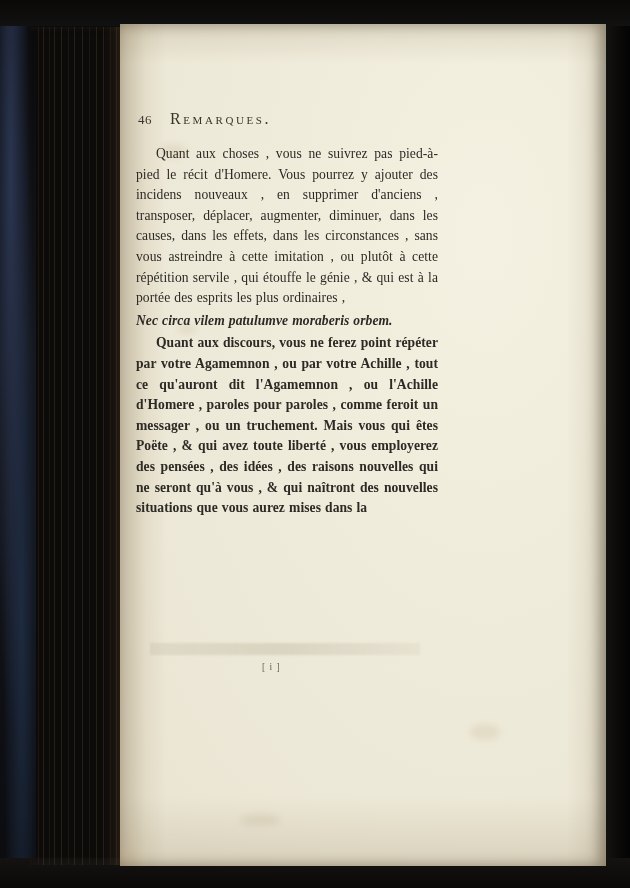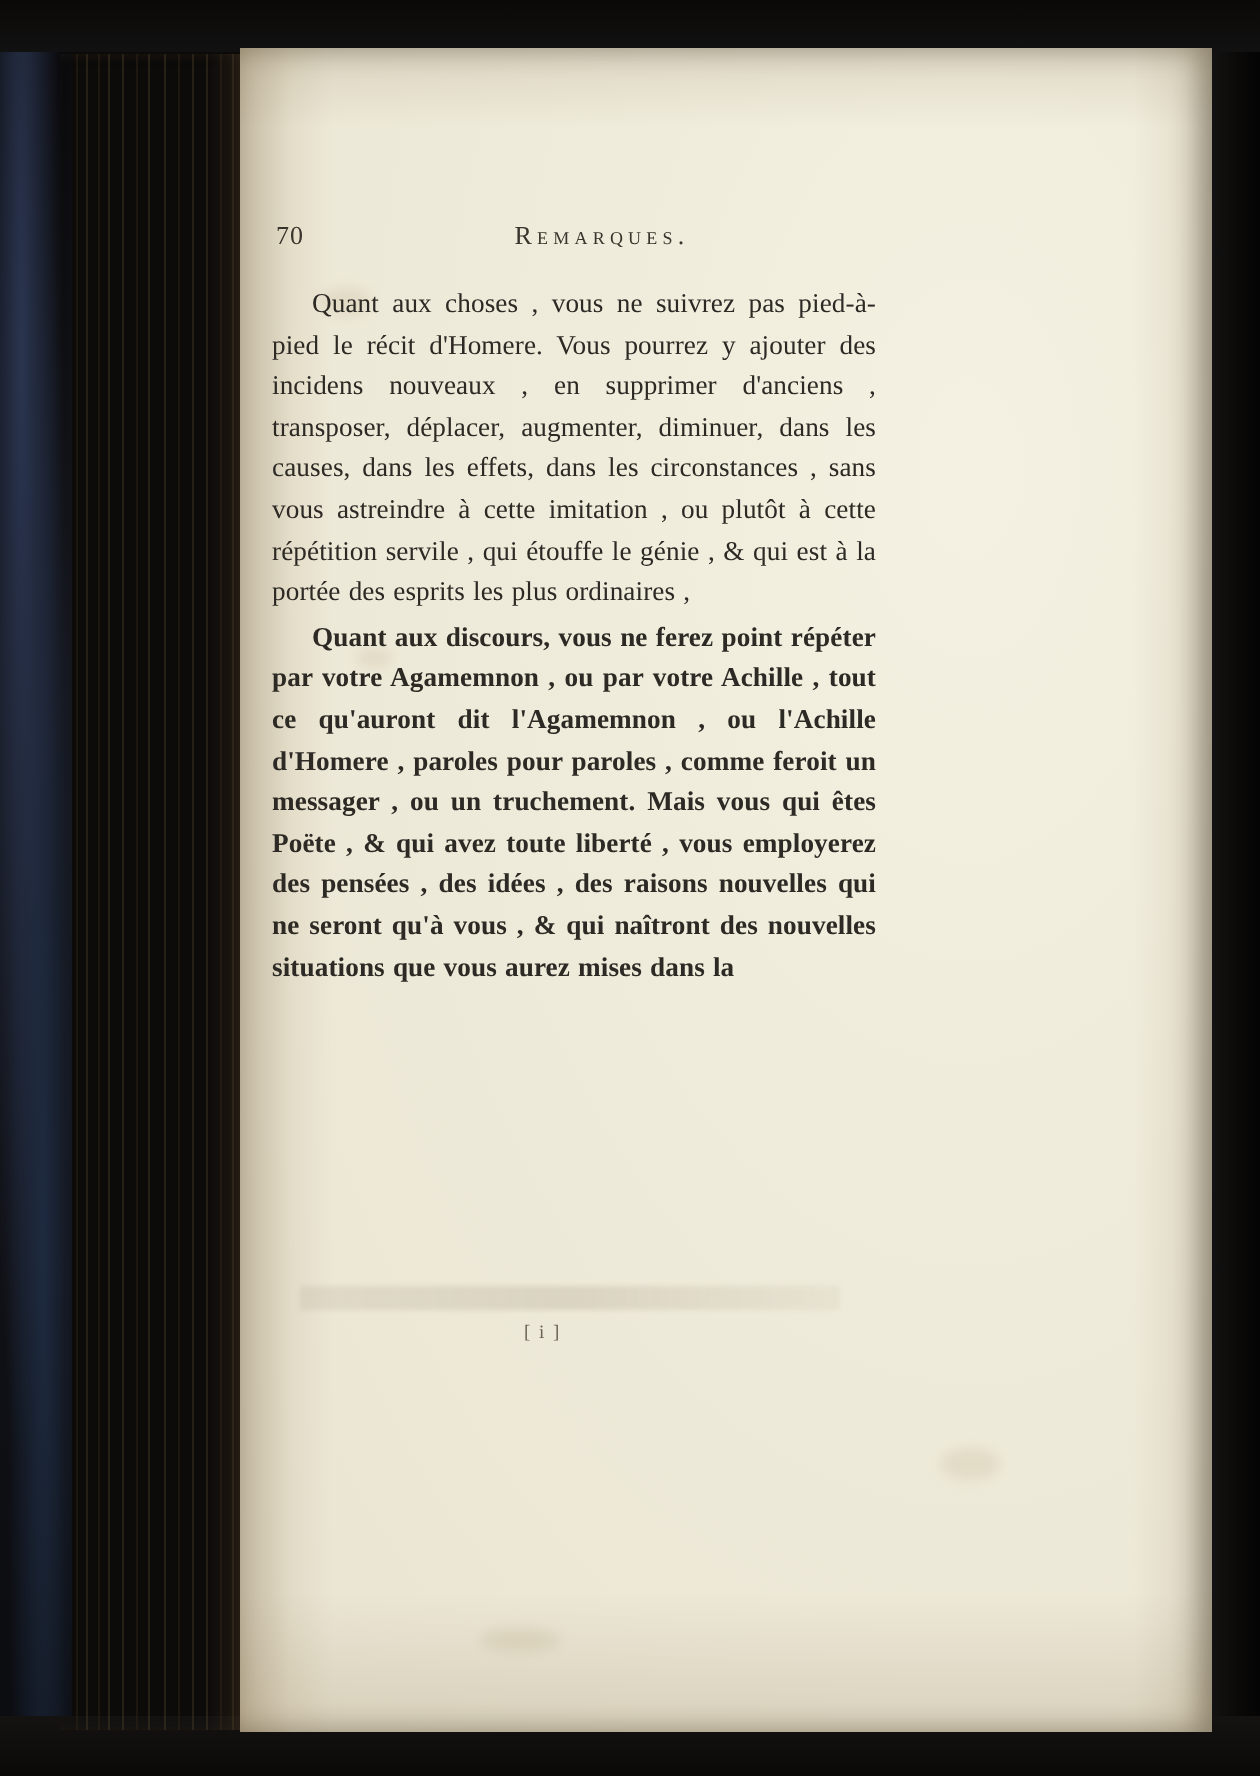--- a/index.html
+++ b/index.html
@@ -141,26 +141,25 @@
     gap: 18px;
     margin-bottom: 16px;
     padding-left: 2px;
   }
   .folio {
     font-size: 13px;
     letter-spacing: 0.5px;
     color: #3a352c;
   }
   .running-head {
-    font-size: 13px;
+    font-size: 16px;
     letter-spacing: 2.6px;
     font-variant: small-caps;
     color: #3a352c;
     flex: 1;
-    text-align: center;
     padding-right: 6px;
   }
 
   p.body {
     margin: 0 0 0 0;
     font-size: 13.6px;
     line-height: 20.6px;
     text-align: justify;
     text-align-last: left;
     color: #2d2a25;
@@ -224,25 +223,26 @@
 
     <div class="foxing" style="left:40px; top:120px; width:26px; height:14px;"></div>
     <div class="foxing" style="left:58px; top:300px; width:18px; height:10px;"></div>
     <div class="foxing" style="left:350px; top:700px; width:30px; height:16px;"></div>
     <div class="foxing" style="left:120px; top:790px; width:40px; height:12px;"></div>
   </div>
 
   <div class="textblock">
 
     <div class="head-line">
-      <span class="folio">70</span>
+      <span class="folio">46</span>
       <span class="running-head">Remarques.</span>
     </div>
 
     <p class="body indent">Quant aux choses , vous ne suivrez pas pied-à-pied le récit d'Homere. Vous pourrez y ajouter des incidens nouveaux , en supprimer d'anciens , transposer, déplacer, augmenter, diminuer, dans les causes, dans les effets, dans les circonstances , sans vous astreindre à cette imitation , ou plutôt à cette répétition servile , qui étouffe le génie , &amp; qui est à la portée des esprits les plus ordinaires ,</p>
+    <p class="body latin">Nec circa vilem patulumve moraberis orbem.</p>
     <p class="body indent">Quant aux discours, vous ne ferez point répéter par votre Agamemnon , ou par votre Achille , tout ce qu'auront dit l'Agamemnon , ou l'Achille d'Homere , paroles pour paroles , comme feroit un messager , ou un truchement. Mais vous qui êtes Poëte , &amp; qui avez toute liberté , vous employerez des pensées , des idées , des raisons nouvelles qui ne seront qu'à vous , &amp; qui naîtront des nouvelles situations que vous aurez mises dans la</p>
 
   </div>
 
   <div class="ghost"></div>
   <div class="signature">[ i ]</div>
 
 </div>
 
 </body></html>

